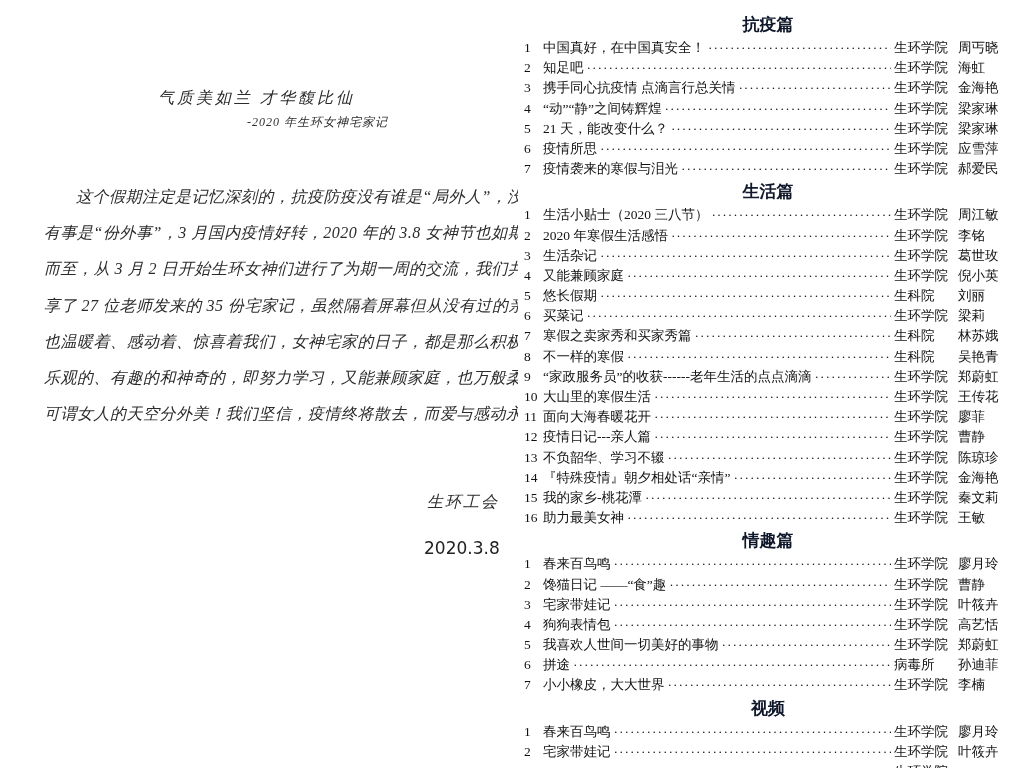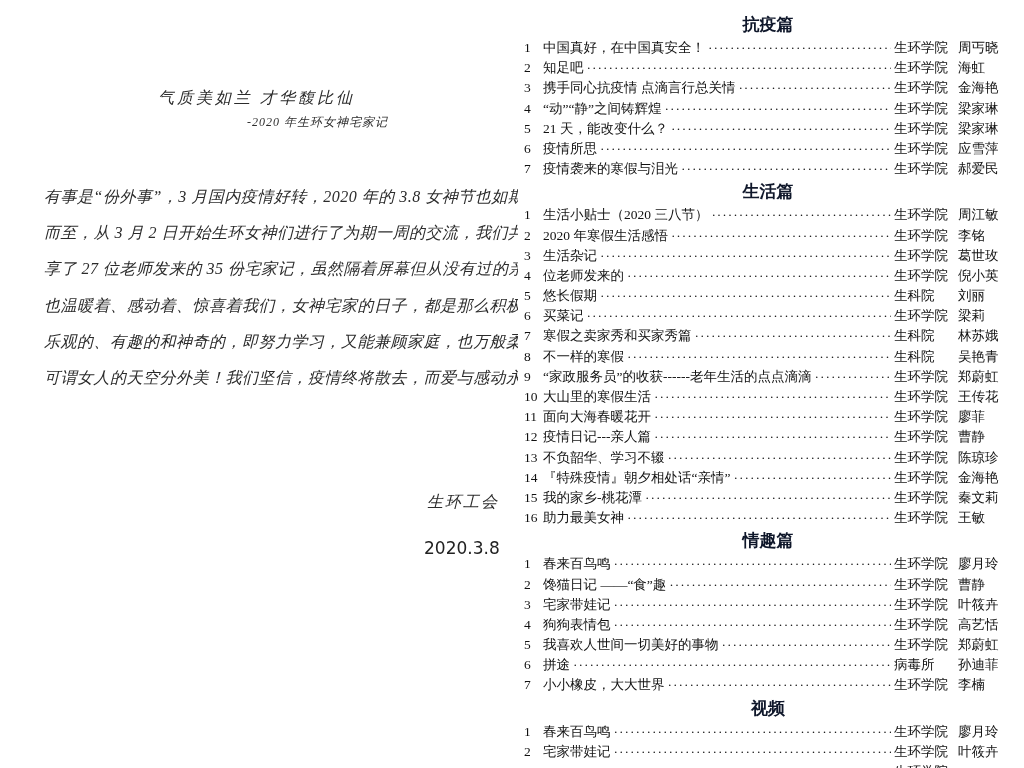--- a/index.html
+++ b/index.html
@@ -33,20 +33,21 @@
   .toc-row .college{flex:0 0 64px;overflow:hidden;}
   .toc-row .author{flex:0 0 58px;overflow:hidden;}
 </style>
 </head>
 <body>
 
 <div class="page page-left">
   <div class="poem-title hand">气质美如兰 才华馥比仙</div>
   <div class="poem-subtitle hand">-2020 年生环女神宅家记</div>
   <div class="intro hand">
+      <div class="para-line indent">这个假期注定是记忆深刻的，抗疫防疫没有谁是“局外人”，没</div>
       <div class="para-line">有事是“份外事”，3 月国内疫情好转，2020 年的 3.8 女神节也如期</div>
       <div class="para-line">而至，从 3 月 2 日开始生环女神们进行了为期一周的交流，我们共分</div>
       <div class="para-line">享了 27 位老师发来的 35 份宅家记，虽然隔着屏幕但从没有过的亲近，</div>
       <div class="para-line">也温暖着、感动着、惊喜着我们，女神宅家的日子，都是那么积极的、</div>
       <div class="para-line">乐观的、有趣的和神奇的，即努力学习，又能兼顾家庭，也万般柔情，</div>
       <div class="para-line">可谓女人的天空分外美！我们坚信，疫情终将散去，而爱与感动永存！</div>
     </div>
   <div class="signature hand">生环工会</div>
   <div class="sig-date">2020.3.8</div>
 </div>
@@ -120,21 +121,21 @@
       </div>
       <div class="toc-row">
         <span class="num">3</span>
         <span class="title">生活杂记</span>
         <span class="leader">··························································································</span>
         <span class="college">生环学院</span>
         <span class="author">葛世玫</span>
       </div>
       <div class="toc-row">
         <span class="num">4</span>
-        <span class="title">位老师发来的</span>
+        <span class="title">又能兼顾家庭</span>
         <span class="leader">··························································································</span>
         <span class="college">生环学院</span>
         <span class="author">倪小英</span>
       </div>
       <div class="toc-row">
         <span class="num">5</span>
         <span class="title">悠长假期</span>
         <span class="leader">··························································································</span>
         <span class="college">生科院</span>
         <span class="author">刘丽</span>

